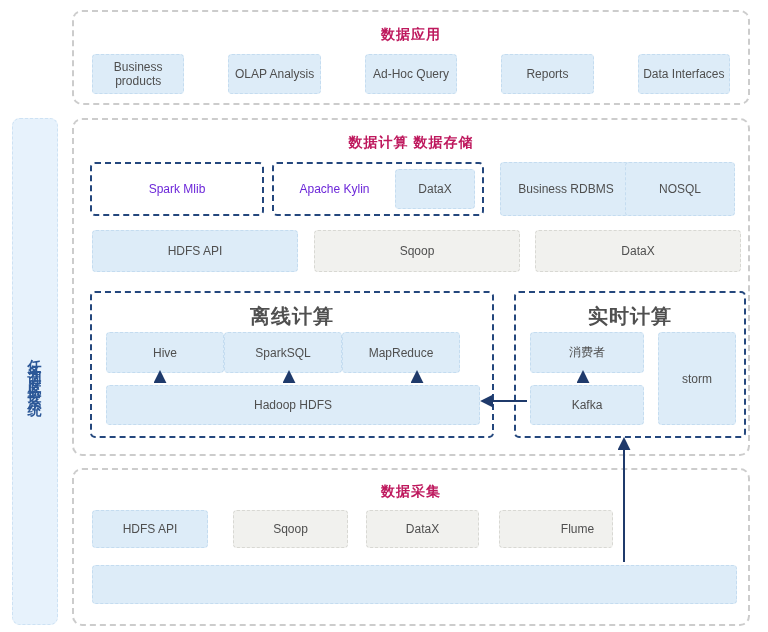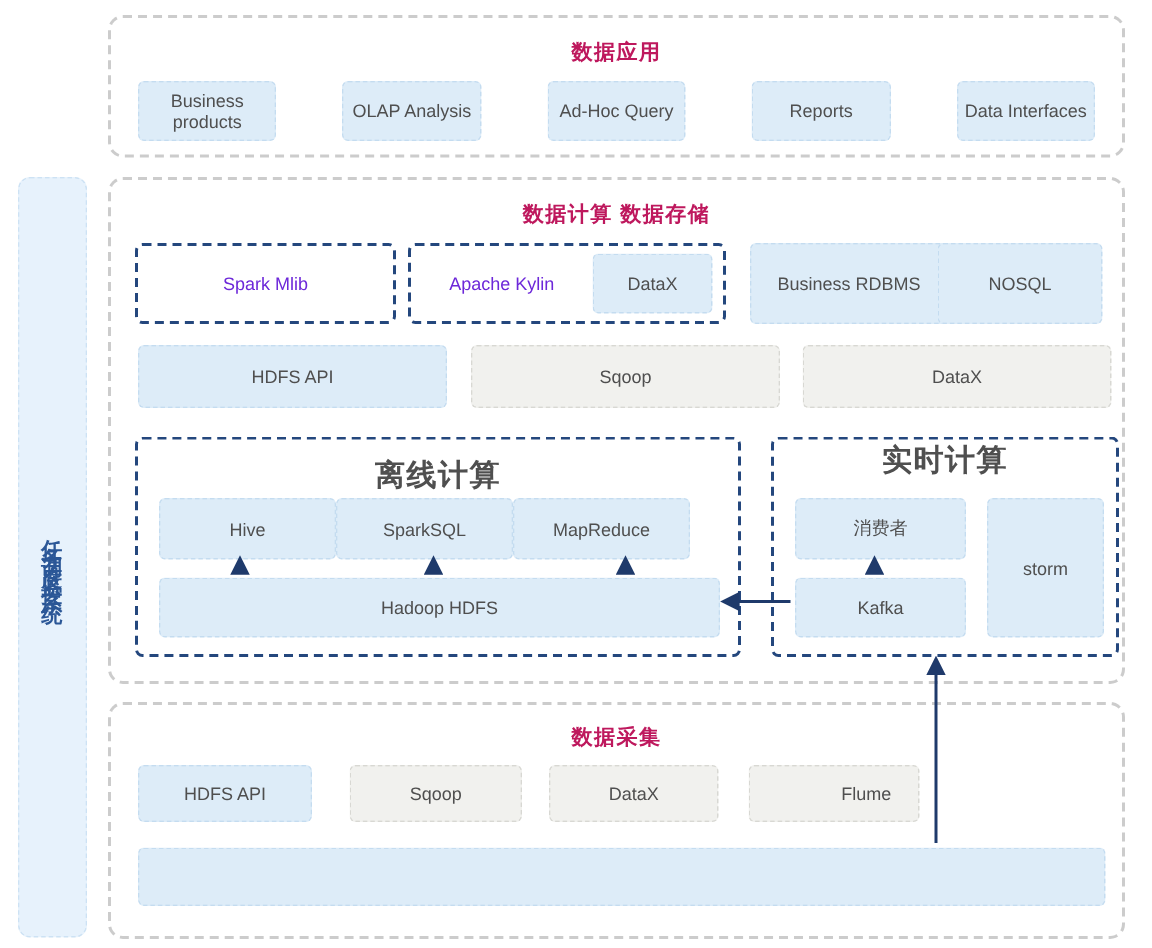--- a/index.html
+++ b/index.html
@@ -54,21 +54,21 @@
   .r2.sqoop { left:240px; width:206px; }
   .r2.datax { left:461px; width:206px; }
 
   .g-offline { position:absolute; left:16px; top:171px; width:404px; height:147px; }
   .g-offline .group-title { margin-top:10px; }
   .g-offline .engines { position:absolute; top:39px; left:14px; width:376px; display:flex; }
   .g-offline .engines .box { width:118px; height:41px; }
   .g-offline .hadoop { position:absolute; top:92px; left:14px; width:374px; height:40px; }
 
   .g-realtime { position:absolute; left:440px; top:171px; width:232px; height:147px; }
-  .g-realtime .group-title { }
+  .g-realtime .group-title { margin-top:10px; }
   .g-realtime .consumer { position:absolute; top:39px; left:14px; width:114px; height:41px; }
   .g-realtime .storm    { position:absolute; top:39px; left:142px; width:78px; height:93px; }
   .g-realtime .kafka    { position:absolute; top:92px; left:14px; width:114px; height:40px; }
 
   
   .c-collect { left:72px; top:468px; width:678px; height:158px; }
   .c-collect .sec-title { margin-top:13px; }
   .c-collect .row-item { position:absolute; top:40px; height:38px; }
   .ci-0 { left:18px;  width:116px; }
   .ci-1 { left:159px; width:115px; }

